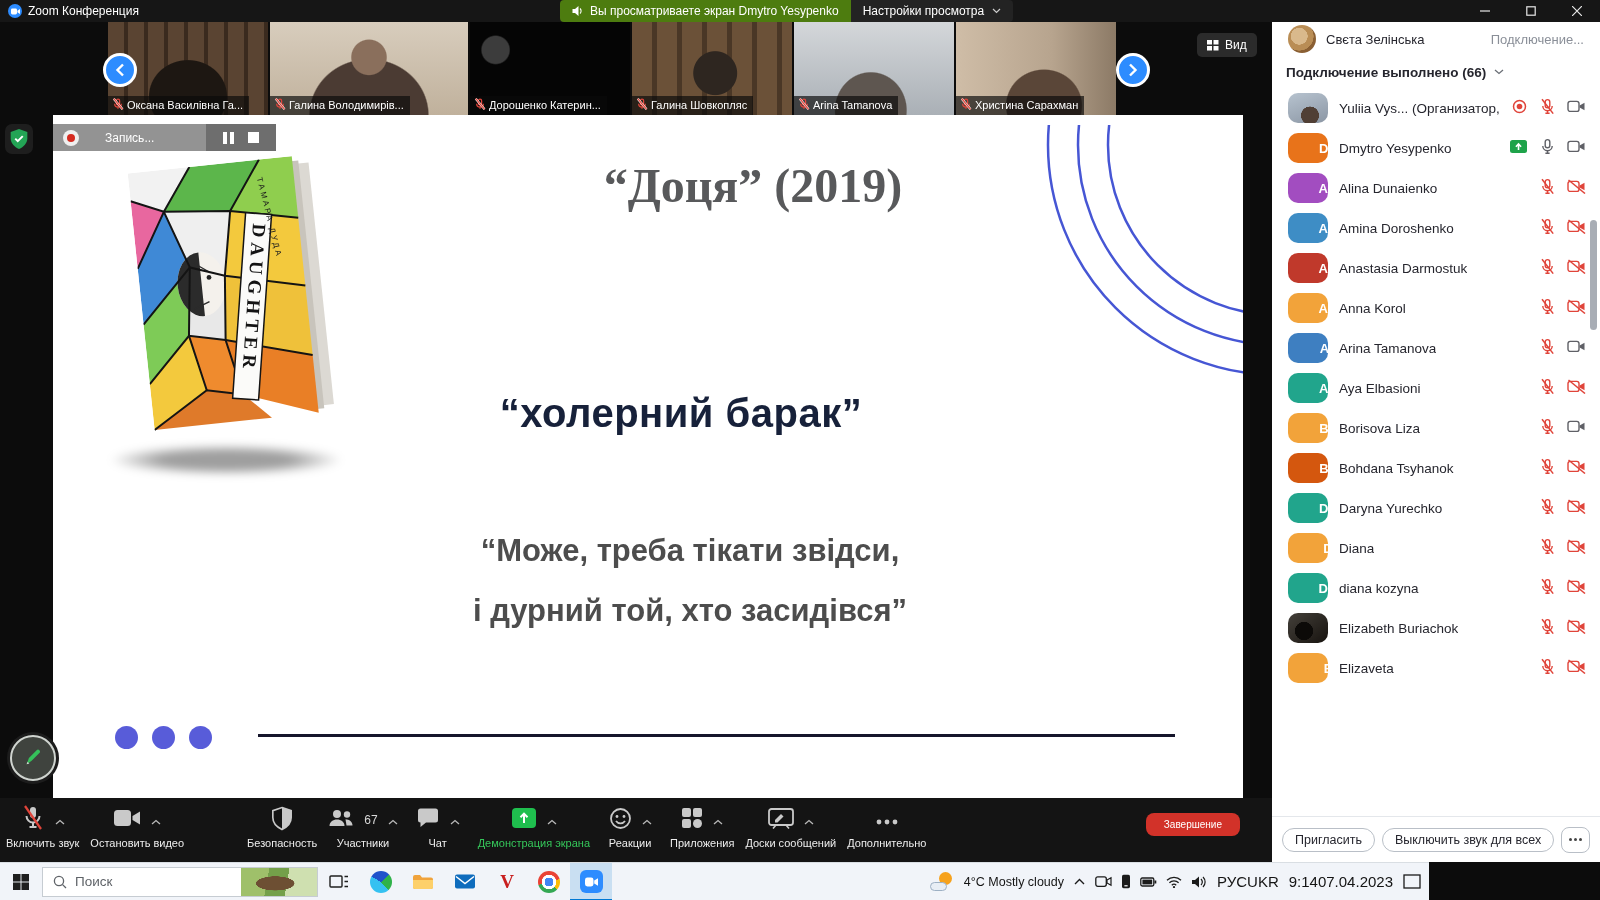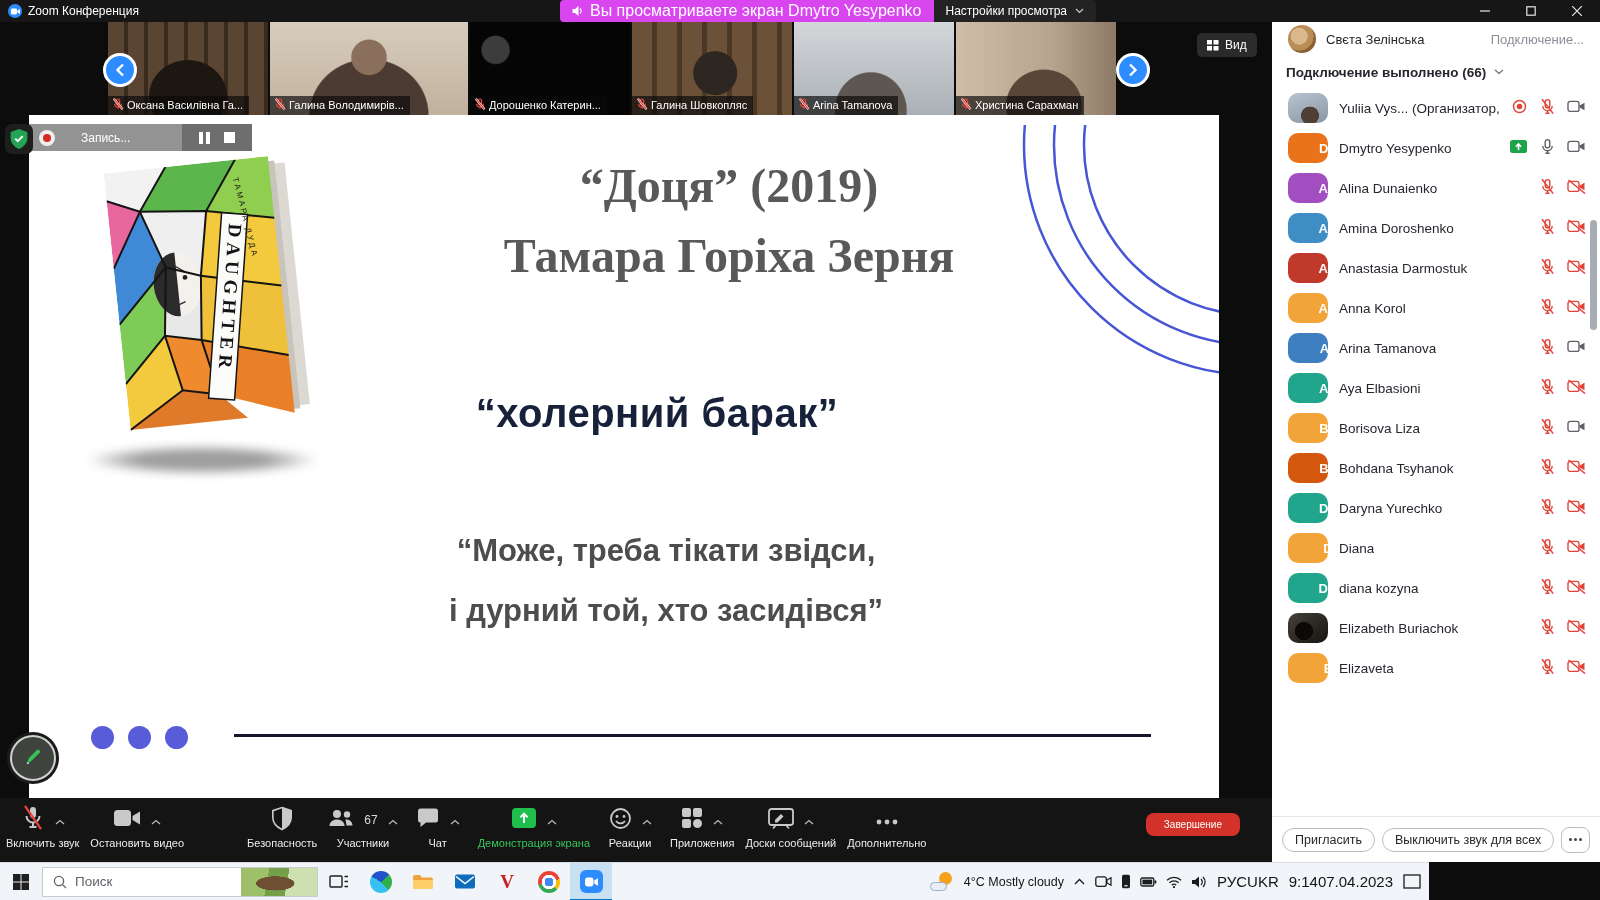--- a/index.html
+++ b/index.html
@@ -3,21 +3,21 @@
 <meta charset="utf-8">
 <style>
   * { box-sizing: border-box; margin: 0; padding: 0; }
   html,body { width:1600px; height:900px; overflow:hidden; background:#000; font-family:"Liberation Sans",sans-serif; }
   .page { position:relative; width:1600px; height:900px; background:#0c0c0c; }
 
   
   .titlebar { position:absolute; top:0; left:0; width:1600px; height:22px; background:#161616; color:#fff; display:flex; align-items:center; font-size:12px; z-index:50; }
   .tb-logo { width:14px; height:14px; border-radius:50%; background:#2D8CFF; margin:0 6px 0 8px; display:flex; align-items:center; justify-content:center; }
   .banner-wrap { position:absolute; left:560px; top:0; height:22px; display:flex; }
-  .banner { background:#d946ef; color:#fff; display:flex; align-items:center; gap:6px; padding:0 12px; font-size:16px; border-radius:4px 0 0 4px; }
+  .banner { background:#4d7c0f; color:#fff; display:flex; align-items:center; gap:6px; padding:0 12px; font-size:12px; border-radius:4px 0 0 4px; }
   .view-settings { background:#232323; color:#fff; display:flex; align-items:center; gap:8px; padding:0 12px; font-size:12px; border-radius:0 4px 4px 0; cursor:default; }
   .win-controls { position:absolute; right:0; top:0; height:22px; display:flex; }
   .win-btn { width:46px; height:22px; display:flex; align-items:center; justify-content:center; color:#e8e8e8; font-size:11px; }
 
   
   .strip { position:absolute; top:22px; left:0; width:1272px; height:93px; background:#0c0c0c; }
   .thumbs { display:flex; padding-left:108px; height:93px; }
   .thumb { position:relative; height:93px; width:160px; margin-right:2px; overflow:hidden; }
   .thumb.w1 { width:198px; }
   .namebar { position:absolute; left:0; bottom:0; max-width:100%; background:rgba(10,10,10,.68); color:#fff; font-size:11px; padding:2px 6px 3px 4px; display:flex; align-items:center; gap:3px; white-space:nowrap; }
@@ -26,21 +26,21 @@
   .bg-dark { background: radial-gradient(circle at 16% 30%, #3c3c3c 0 9%, rgba(0,0,0,0) 10%), #050505; }
   .bg-bookshelf2 { background: radial-gradient(circle at 52% 55%, #2e2620 0 22%, rgba(0,0,0,0) 23%), repeating-linear-gradient(90deg,#6b5138 0 20px,#4a3726 20px 25px), #7a6245; }
   .bg-light-room { background: radial-gradient(ellipse at 48% 95%, #5e5650 0 30%, rgba(0,0,0,0) 31%), linear-gradient(180deg,#d4d7da,#aab0b6); }
   .bg-tan-room { background: radial-gradient(ellipse at 55% 90%, #5a4638 0 30%, rgba(0,0,0,0) 31%), linear-gradient(90deg,#cfbda7,#b7a48e 60%,#8c7a66); }
   .nav-arrow { position:absolute; width:34px; height:34px; border-radius:50%; background:#2D8CFF; border:3px solid #fff; top:31px; display:flex; align-items:center; justify-content:center; z-index:5; }
   .nav-left { left:103px; } .nav-right { left:1116px; }
   .view-btn { position:absolute; left:1197px; top:11px; height:24px; padding:0 10px; background:#2b2b2b; border-radius:5px; color:#fff; font-size:12px; display:flex; align-items:center; gap:6px; }
 
   
   .stage { position:absolute; top:115px; left:0; width:1272px; height:683px; background:#0c0c0c; }
-  .slide { position:absolute; left:29px; top:0; width:1190px; height:683px; background:#fff; overflow:hidden; }
+  .slide { position:absolute; left:53px; top:0; width:1190px; height:683px; background:#fff; overflow:hidden; }
   .shield-badge { position:absolute; left:5px; top:9px; width:28px; height:30px; background:#1e1e1e; border-radius:7px; display:flex; align-items:center; justify-content:center; z-index:6; }
   .recbar { position:absolute; left:0; top:9px; width:223px; height:27px; display:flex; z-index:4; font-size:12px; }
   .rec-main { flex:1; background:rgba(138,138,138,.92); color:#fff; display:flex; align-items:center; gap:26px; padding-left:10px; }
   .rec-dot { width:16px; height:16px; border-radius:50%; background:#efefef; display:flex; align-items:center; justify-content:center; }
   .rec-dot i { width:8px; height:8px; border-radius:50%; background:#d52b20; }
   .rec-ctrl { width:70px; background:#6e6e6e; display:flex; align-items:center; justify-content:center; gap:14px; }
   .ico-pause { display:flex; gap:3px; } .ico-pause i { width:4px; height:12px; background:#fff; }
   .ico-stop { width:11px; height:11px; background:#fff; }
 
   .slide-title { position:absolute; left:310px; top:36px; width:780px; text-align:center; font-family:"Liberation Serif",serif; font-weight:bold; color:#58595b; font-size:48px; line-height:1.45; }
@@ -322,21 +322,20 @@
               <rect x="96" y="52" width="26" height="186" fill="#fbfbf9" stroke="#141414" stroke-width="1.5"></rect>
               <text transform="rotate(90 104 62)" x="104" y="62" font-family="Liberation Serif, serif" font-size="19" font-weight="bold" letter-spacing="5" fill="#141414">DAUGHTER</text>
             </g>
             <text transform="rotate(82 128 18)" x="128" y="18" font-family="Liberation Sans, sans-serif" font-size="8" letter-spacing="2.5" fill="#1d1d1d">ТАМАРА ДУДА</text>
           </g>
         </svg>
       </div>
 
       <div class="slide-title">
         <div>“Доця” (2019)</div>
-        <div>Тамара Горіха Зерня</div>
       </div>
       <div class="subtitle">“холерний барак”</div>
       <div class="quote">
         <div>“Може, треба тікати звідси,</div>
         <div>і дурний той, хто засидівся”</div>
       </div>
       <div class="dots">
           <span class="dot"></span>
           <span class="dot"></span>
           <span class="dot"></span>

